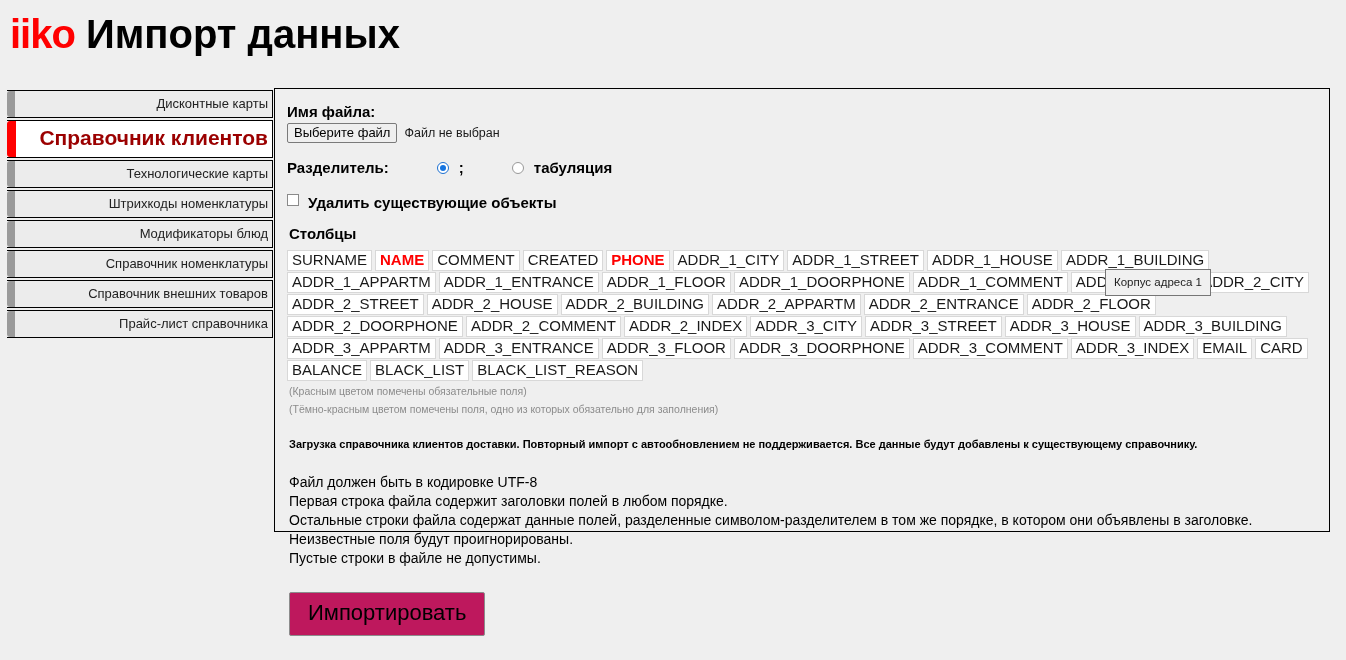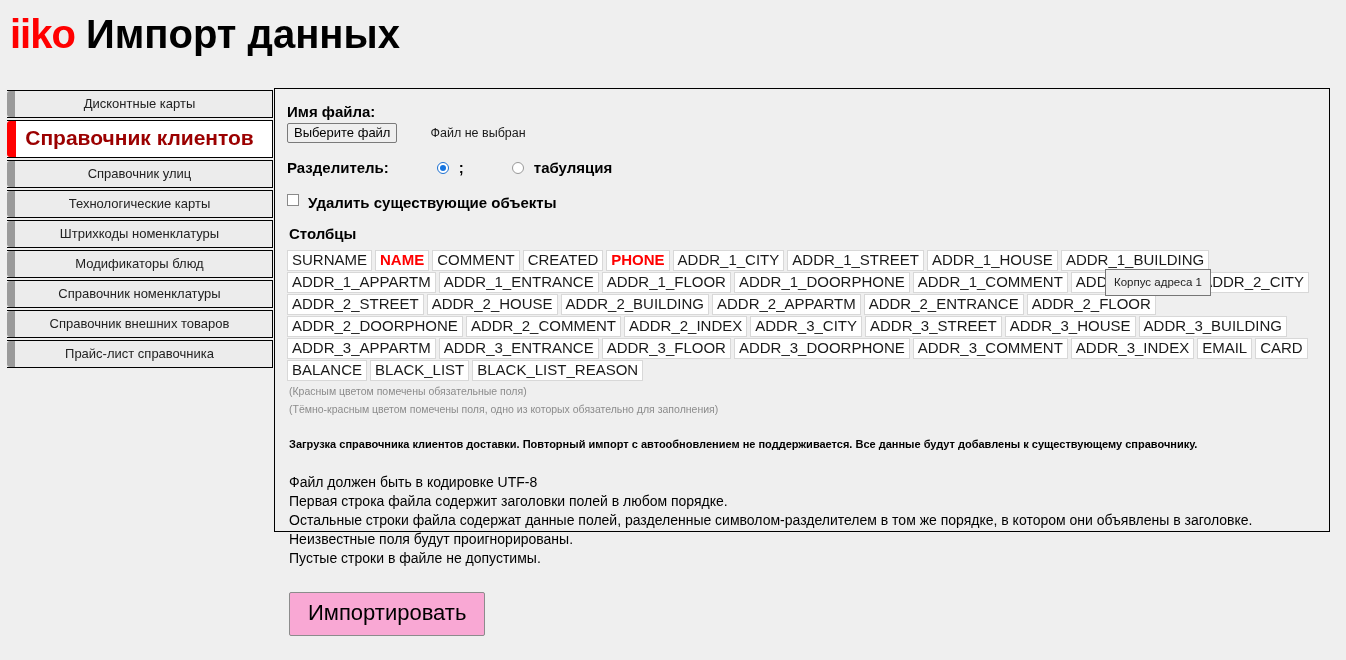--- a/index.html
+++ b/index.html
@@ -37,21 +37,21 @@
     width: 266px;
   }
   .side-item {
     position: relative;
     display: block;
     box-sizing: border-box;
     width: 266px;
     background: #ececec;
     border: 1px solid #000000;
     border-left: none;
-    text-align: center;
+    text-align: right;
     color: #222222;
     font-size: 13px;
     padding: 5px 4px 6px 4px;
     margin-bottom: 2px;
     cursor: pointer;
   }
   .side-item .bar {
     position: absolute;
     left: 0;
     top: 0;
@@ -87,21 +87,20 @@
   .lbl-strong {
     font-size: 15px;
     font-weight: bold;
     color: #000000;
     margin: 0 0 3px 0;
   }
   .file-row {
     display: flex;
     align-items: center;
     margin-bottom: 16px;
-    gap: 26px;
   }
   .file-btn {
     font-family: "Liberation Sans", sans-serif;
     font-size: 13px;
     color: #000000;
     background: #efefef;
     border: 1px solid #7a7a7a;
     border-radius: 2px;
     padding: 1px 6px 2px 6px;
     cursor: pointer;
@@ -221,41 +220,40 @@
     margin: 19px 2px 0 2px;
     line-height: 19px;
     max-width: 1020px;
   }
   .import-btn {
     display: block;
     margin: 24px 0 0 2px;
     font-family: "Liberation Sans", sans-serif;
     font-size: 22px;
     color: #000000;
-    background: #f9a8d4;
+    background: #be185d;
     border: 1px solid #8c8c8c;
     border-radius: 2px;
     padding: 7px 18px 9px 18px;
     cursor: pointer;
   }
 </style>
 </head>
 <body>
 
 <div id="page">
 
   <div class="header">
     <span class="brand">iiko</span>
     <span class="header-title">Импорт данных</span>
   </div>
 
   <div class="sidebar" id="sidebar">
       <div class="side-item"><span class="bar"></span><span>Дисконтные карты</span></div>
       <div class="side-item active"><span class="bar"></span><span>Справочник клиентов</span></div>
-      <div class="side-item"><span class="bar"></span><span>Справочник улиц</span></div>
       <div class="side-item"><span class="bar"></span><span>Технологические карты</span></div>
       <div class="side-item"><span class="bar"></span><span>Штрихкоды номенклатуры</span></div>
       <div class="side-item"><span class="bar"></span><span>Модификаторы блюд</span></div>
       <div class="side-item"><span class="bar"></span><span>Справочник номенклатуры</span></div>
       <div class="side-item"><span class="bar"></span><span>Справочник внешних товаров</span></div>
       <div class="side-item"><span class="bar"></span><span>Прайс-лист справочника</span></div>
     </div>
 
   <div class="panel">
 

